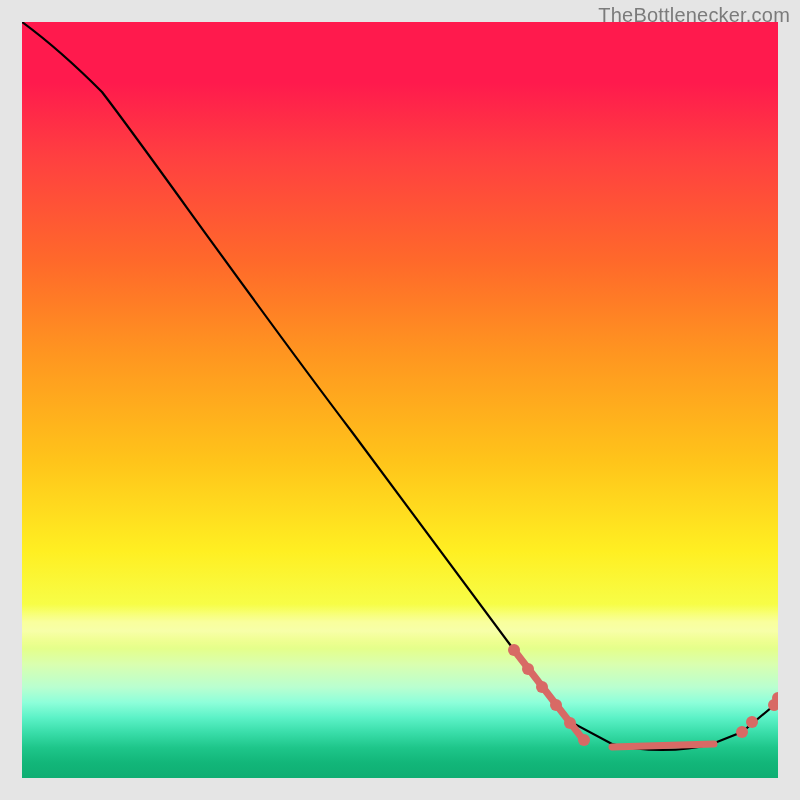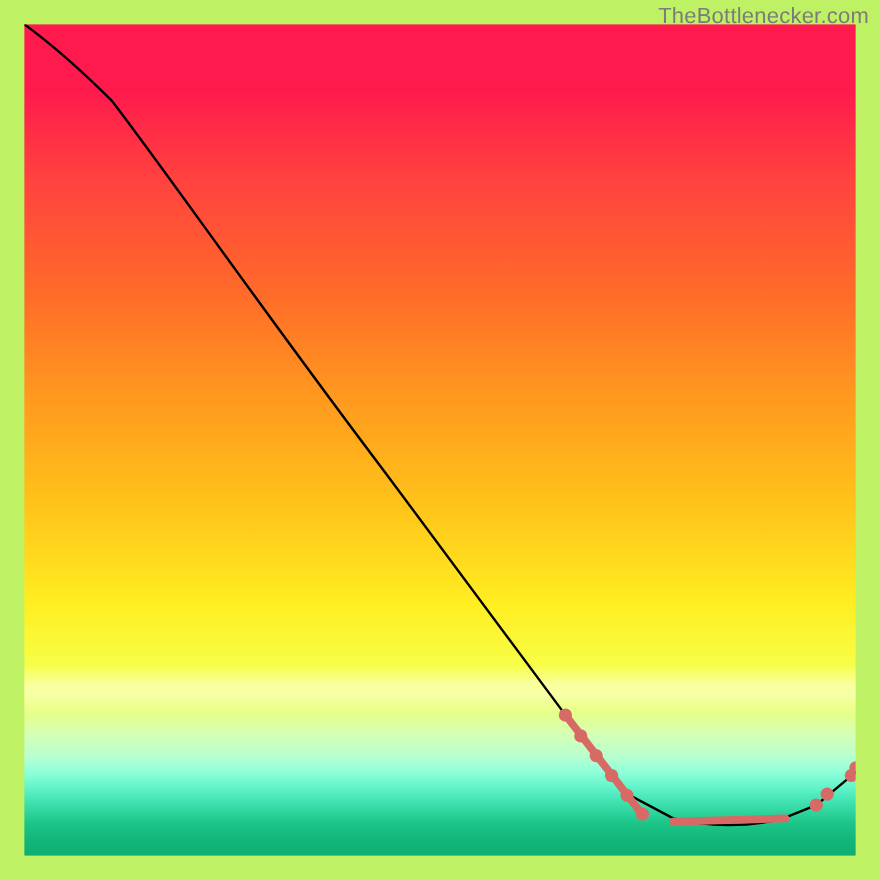--- a/index.html
+++ b/index.html
@@ -8,21 +8,21 @@
     width: 800px;
     height: 800px;
     background: #000;
     overflow: hidden;
     font-family: Arial, Helvetica, sans-serif;
   }
   .frame {
     position: relative;
     width: 800px;
     height: 800px;
-    background: #bef264;
+    background: #e5e5e5;
   }
   
   .plot {
     position: absolute;
     left: 22px;
     top: 22px;
     width: 756px;
     height: 756px;
     overflow: hidden;
   }

